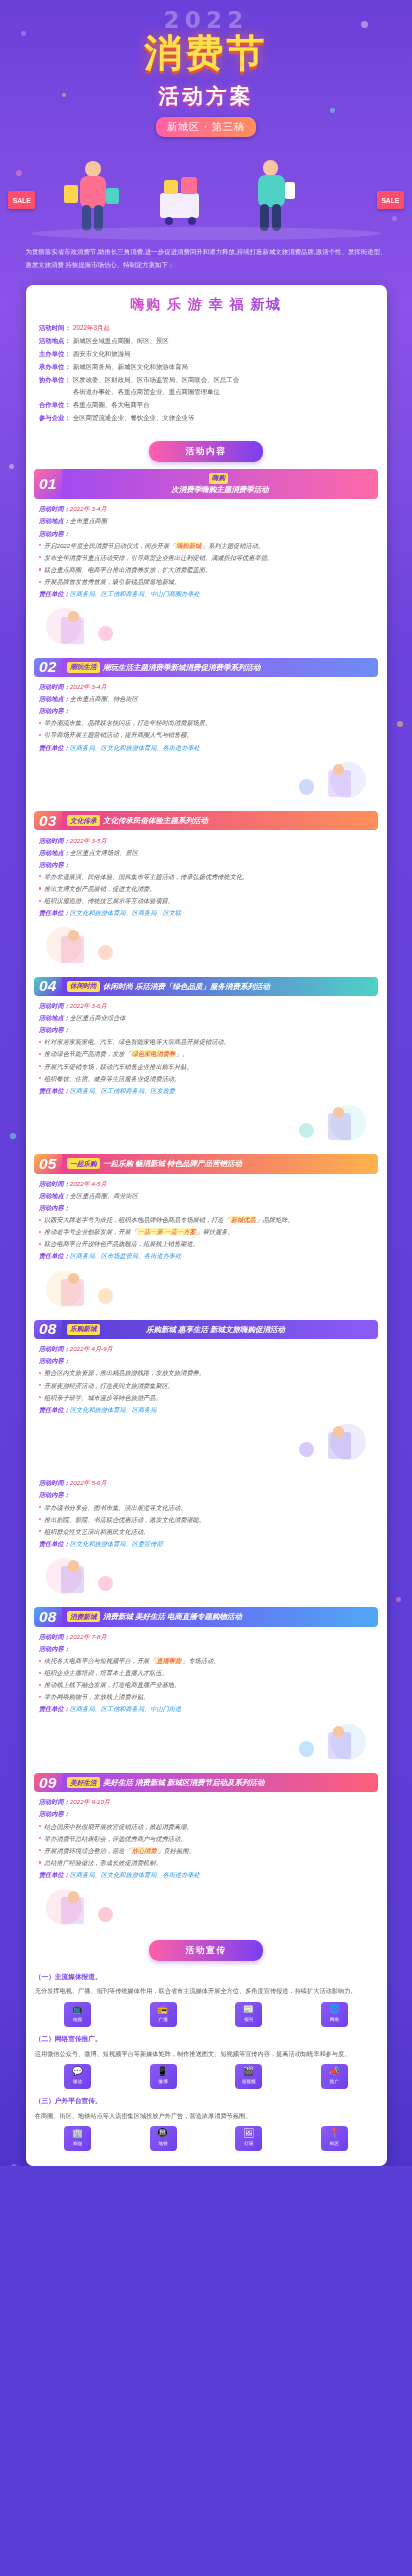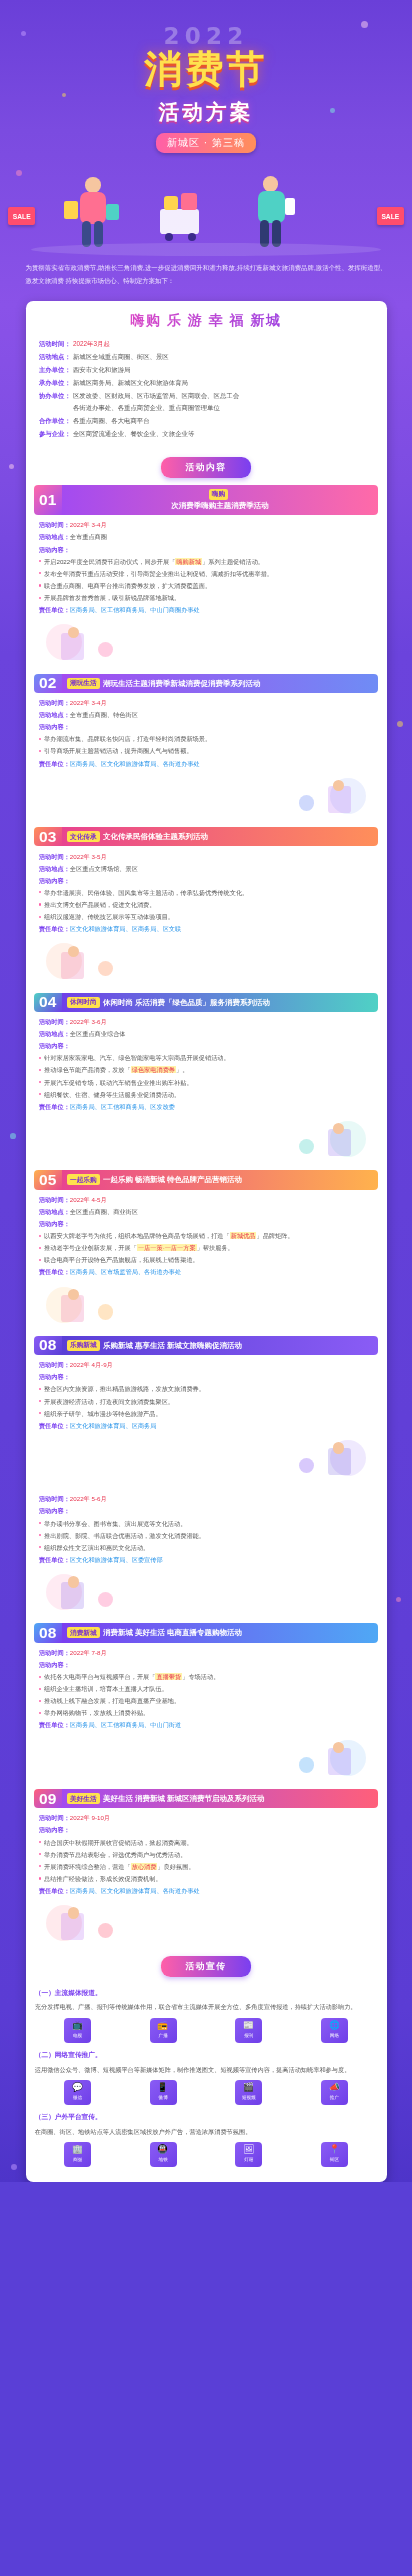--- a/index.html
+++ b/index.html
@@ -14,21 +14,21 @@
     position: relative;
     background: linear-gradient(180deg,#6a3fd8 0%, #7b4be0 6%, #8a52e8 14%, #7d4ce2 22%, #6b43dc 30%, #6340d8 55%, #5f3ed6 75%, #5b3cd4 92%, #4e34c9 100%);
     overflow: hidden;
     padding-bottom: 0;
   }
 
   
   .dot { position: absolute; border-radius: 50%; opacity: .5; }
 
   
-  .hero { position: relative; padding: 23px 0 0; text-align: center; }
+  .hero { position: relative; padding: 7px 0 0; text-align: center; }
   .hero-year {
     font-size: 23px; font-weight: bold; letter-spacing: 5.2px;
     color: rgba(255,255,255,.30); font-family: "DejaVu Sans", sans-serif;
   }
   .hero-title {
     margin-top: -5.2px;
     font-size: 38px; font-weight: bold; letter-spacing: 3.1px;
     color: #ffe14d;
     text-shadow: 0 2.6px 0 #e8552c, 0 0 11.3px rgba(255,120,40,.7);
   }
@@ -80,29 +80,29 @@
   }
 
   .meta { padding: 0 13.4px; font-size: 6.4px; line-height: 2.0; color: #444; }
   .meta .row { display: flex; align-items: flex-start; }
   .meta .k { color: #7a3ff0; font-weight: bold; min-width: 34px; }
   .meta .v { flex: 1; color: #555; }
   .meta .hl { color: #e8344e; }
 
   
   .ribbon {
-    display: block; margin: 9.3px auto 7.2px; width: 90px; text-align: center;
+    display: block; margin: 9.3px auto 7.2px; width: 114px; text-align: center;
     background: linear-gradient(90deg,#ff5fa8,#7a3ff0);
     color: #fff; font-size: 8.8px; font-weight: bold; letter-spacing: 1.5px;
     padding: 4.1px 0; border-radius: 9.3px;
     box-shadow: 0 2.1px 5.2px rgba(122,63,240,.35);
   }
 
   
-  .act { position: relative; margin: 7.2px 8.2px 0; }
+  .act { position: relative; margin: 7.2px 8.2px 0; font-style: italic; }
   .act-head { display: flex; align-items: stretch; }
   .num {
     width: 28px; flex: none; display: flex; align-items: center; justify-content: center;
     font-size: 15.5px; font-weight: bold; color: #fff;
     background: linear-gradient(135deg,#ff6aa8,#a34bf0);
     border-radius: 4.1px 0 0 4.1px;
   }
   .act-name {
     flex: 1; display: flex; align-items: center; padding: 4.1px 5.2px;
     font-size: 7.5px; font-weight: bold; color: #fff;
@@ -433,21 +433,21 @@
           <div class="illus">
             <div class="blob" style="left:5.2px;top:3.1px;width:36px;height:36px;background:#ffb24d22;"></div>
             <div class="rect" style="left:20.6px;top:11.3px;width:23px;height:27px;background:#e8448f33;"></div>
             <div class="blob" style="left:27px;top:5.2px;width:11.3px;height:11.3px;background:#f6c6a0;"></div>
             <div class="rect" style="left:57px;top:20.6px;width:15.5px;height:15.5px;background:#ffb24d55;border-radius:50%;"></div>
           </div>
         </div>
         <div class="act">
           <div class="act-head">
             <div class="num" style="background: linear-gradient(135deg, rgb(138, 92, 245), rgb(90, 63, 214));">08</div>
-            <div class="act-name" style="background: linear-gradient(90deg, rgb(90, 63, 214), rgb(138, 92, 245));">
+            <div class="act-name" style="background: linear-gradient(90deg, rgb(90, 63, 214), rgb(138, 92, 245)); gap: 43px;">
               <span class="tag">乐购新城</span>
               <span>乐购新城 惠享生活 新城文旅嗨购促消活动</span>
             </div>
           </div>
           <div class="act-body">
             <div class="line">
               <span class="k">活动时间：</span>
               <span class="v mark">2022年 4月-9月</span>
             </div>
             <div class="k">活动内容：</div>

